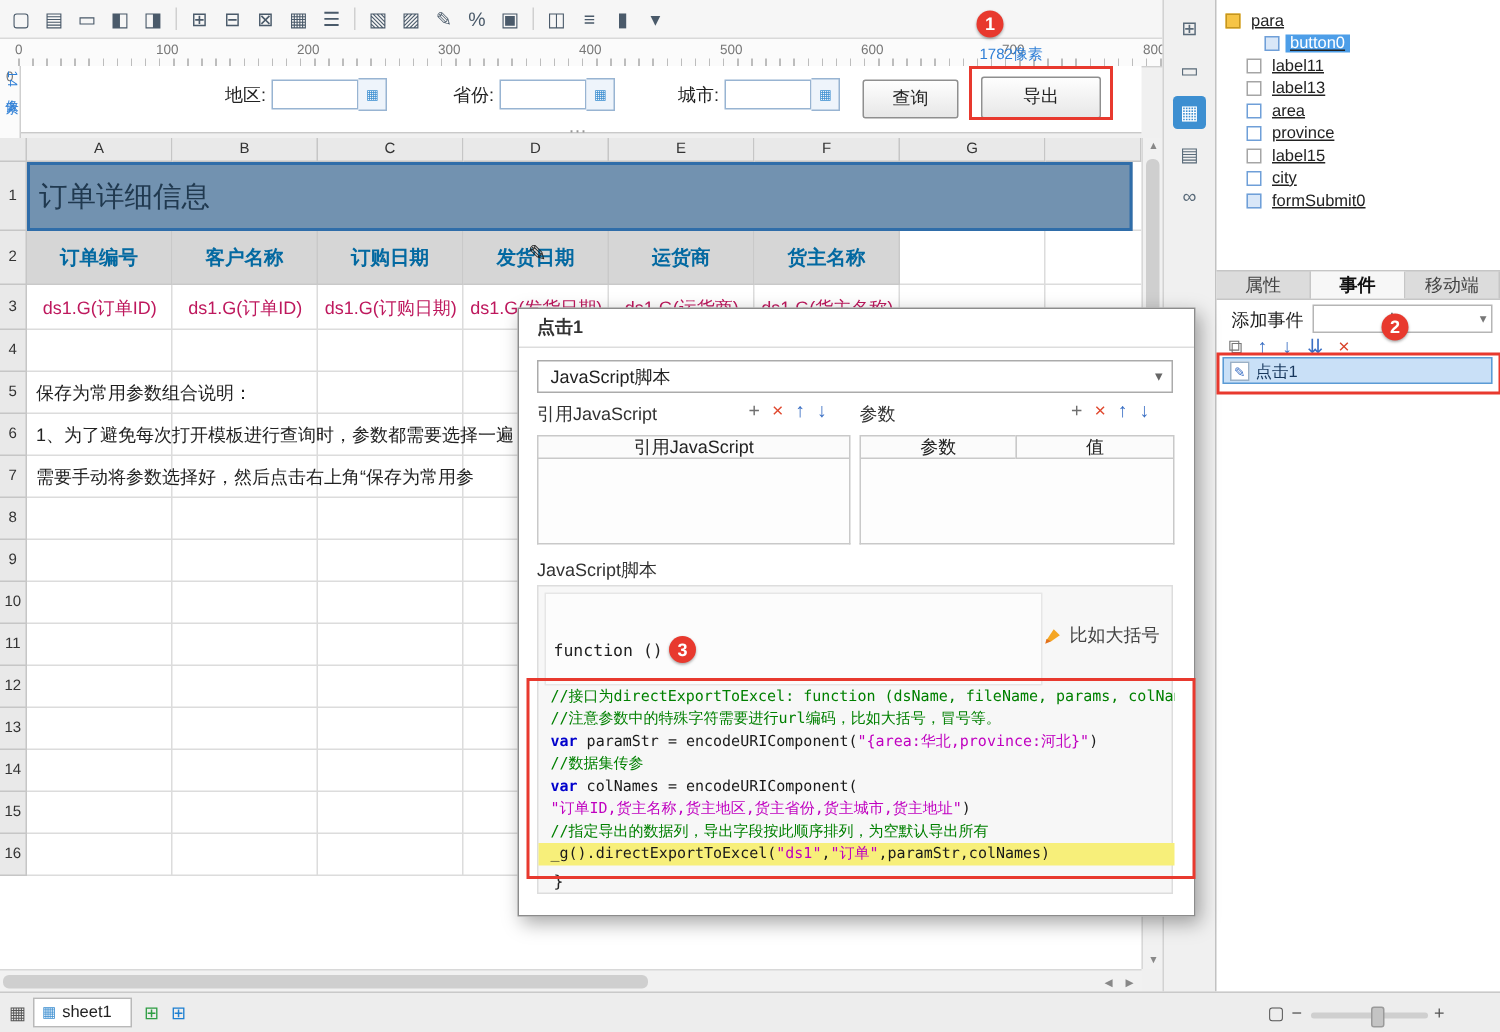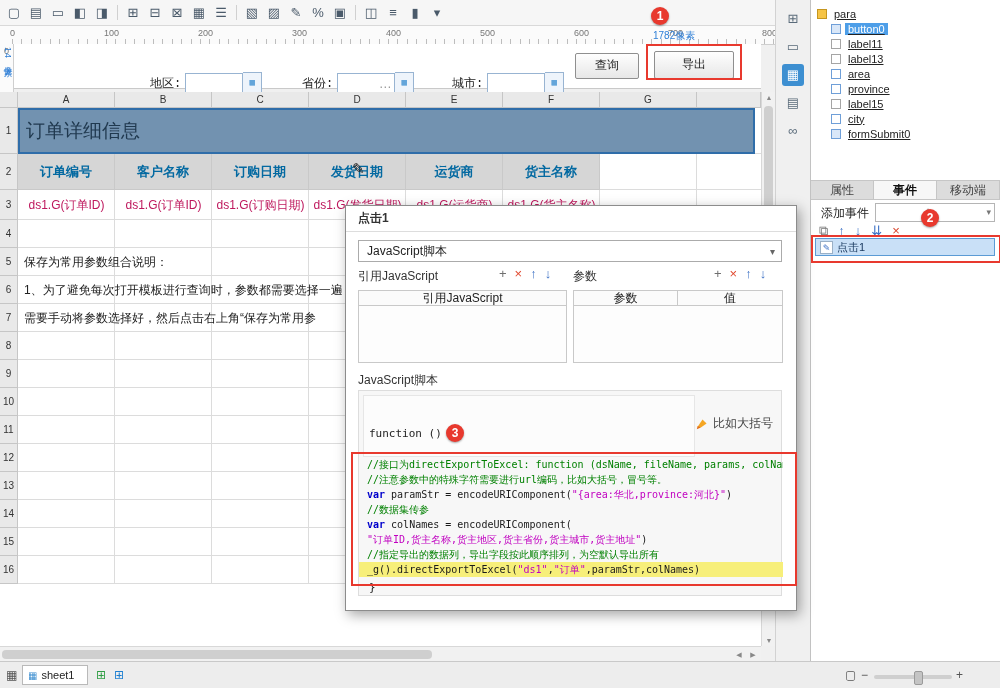--- a/index.html
+++ b/index.html
@@ -17,21 +17,21 @@
   .hruler .ticks{position:absolute;left:12px;right:0;bottom:0;height:5px;
       background:repeating-linear-gradient(to right,#bdbdbd 0 1px,transparent 1px 9.4px);}
   .rnum{position:absolute;top:2px;font-size:9px;color:#777;}
   .vruler{position:absolute;left:0;top:44px;width:14px;height:48px;background:#fbfbfb;border-right:1px solid #cfcfcf;
           font-size:9px;color:#777;text-align:center;padding-top:2px;box-sizing:border-box;}
   .hint{position:absolute;color:#2f7fd6;font-size:10px;z-index:6;}
   #hint-h{left:1px;top:47px;writing-mode:vertical-rl;font-size:9px;letter-spacing:1px;}
 
   
   .param-pane{position:absolute;left:14px;top:44px;width:747px;height:44px;background:#ffffff;border-bottom:1px solid #c9c9c9;}
-  .pfield{position:absolute;top:28px;display:flex;align-items:center;font-family:Liberation Mono, monospace;}
+  .pfield{position:absolute;top:8px;display:flex;align-items:center;}
   .plabel{font-size:12px;margin-right:4px;color:#222;}
   .pinput{width:56px;height:18px;background:#fff;border:1px solid #98b4d2;display:inline-block;}
   .pbtn{width:18px;height:20px;border:1px solid #98b4d2;border-left:none;background:#eef4fb;font-size:9px;
         color:#3d8fd1;text-align:center;line-height:20px;display:inline-block;cursor:pointer;}
   .btn{position:absolute;background:linear-gradient(#fefefe,#e7e7e7);border:1px solid #8f8f8f;border-radius:2px;
        font-size:12px;text-align:center;cursor:pointer;color:#222;}
   #query-btn{left:561px;top:9px;width:62px;height:24px;line-height:22px;}
   #export-btn{left:640px;top:7px;width:78px;height:26px;line-height:24px;}
   .pane-handle{position:absolute;left:368px;top:80px;width:34px;text-align:center;font-size:12px;color:#999;cursor:row-resize;}
 
@@ -300,21 +300,21 @@
       <div class="ss-icon" style="top: 92px;">▤</div>
       <div class="ss-icon" style="top: 120px;">∞</div>
     </div>
 
   <div class="right-panel">
     <div id="tree">
         <div class="tree-row" style="padding-left: 6px;">
           <span class="ti ti-folder"></span>
           <span class="tl">para</span>
         </div>
-        <div class="tree-row sel" style="padding-left: 20px;">
+        <div class="tree-row sel" style="padding-left: 20px; margin-left: 12px;">
           <span class="ti ti-button"></span>
           <span class="tl">button0</span>
         </div>
         <div class="tree-row" style="padding-left: 20px;">
           <span class="ti ti-label"></span>
           <span class="tl">label11</span>
         </div>
         <div class="tree-row" style="padding-left: 20px;">
           <span class="ti ti-label"></span>
           <span class="tl">label13</span>

